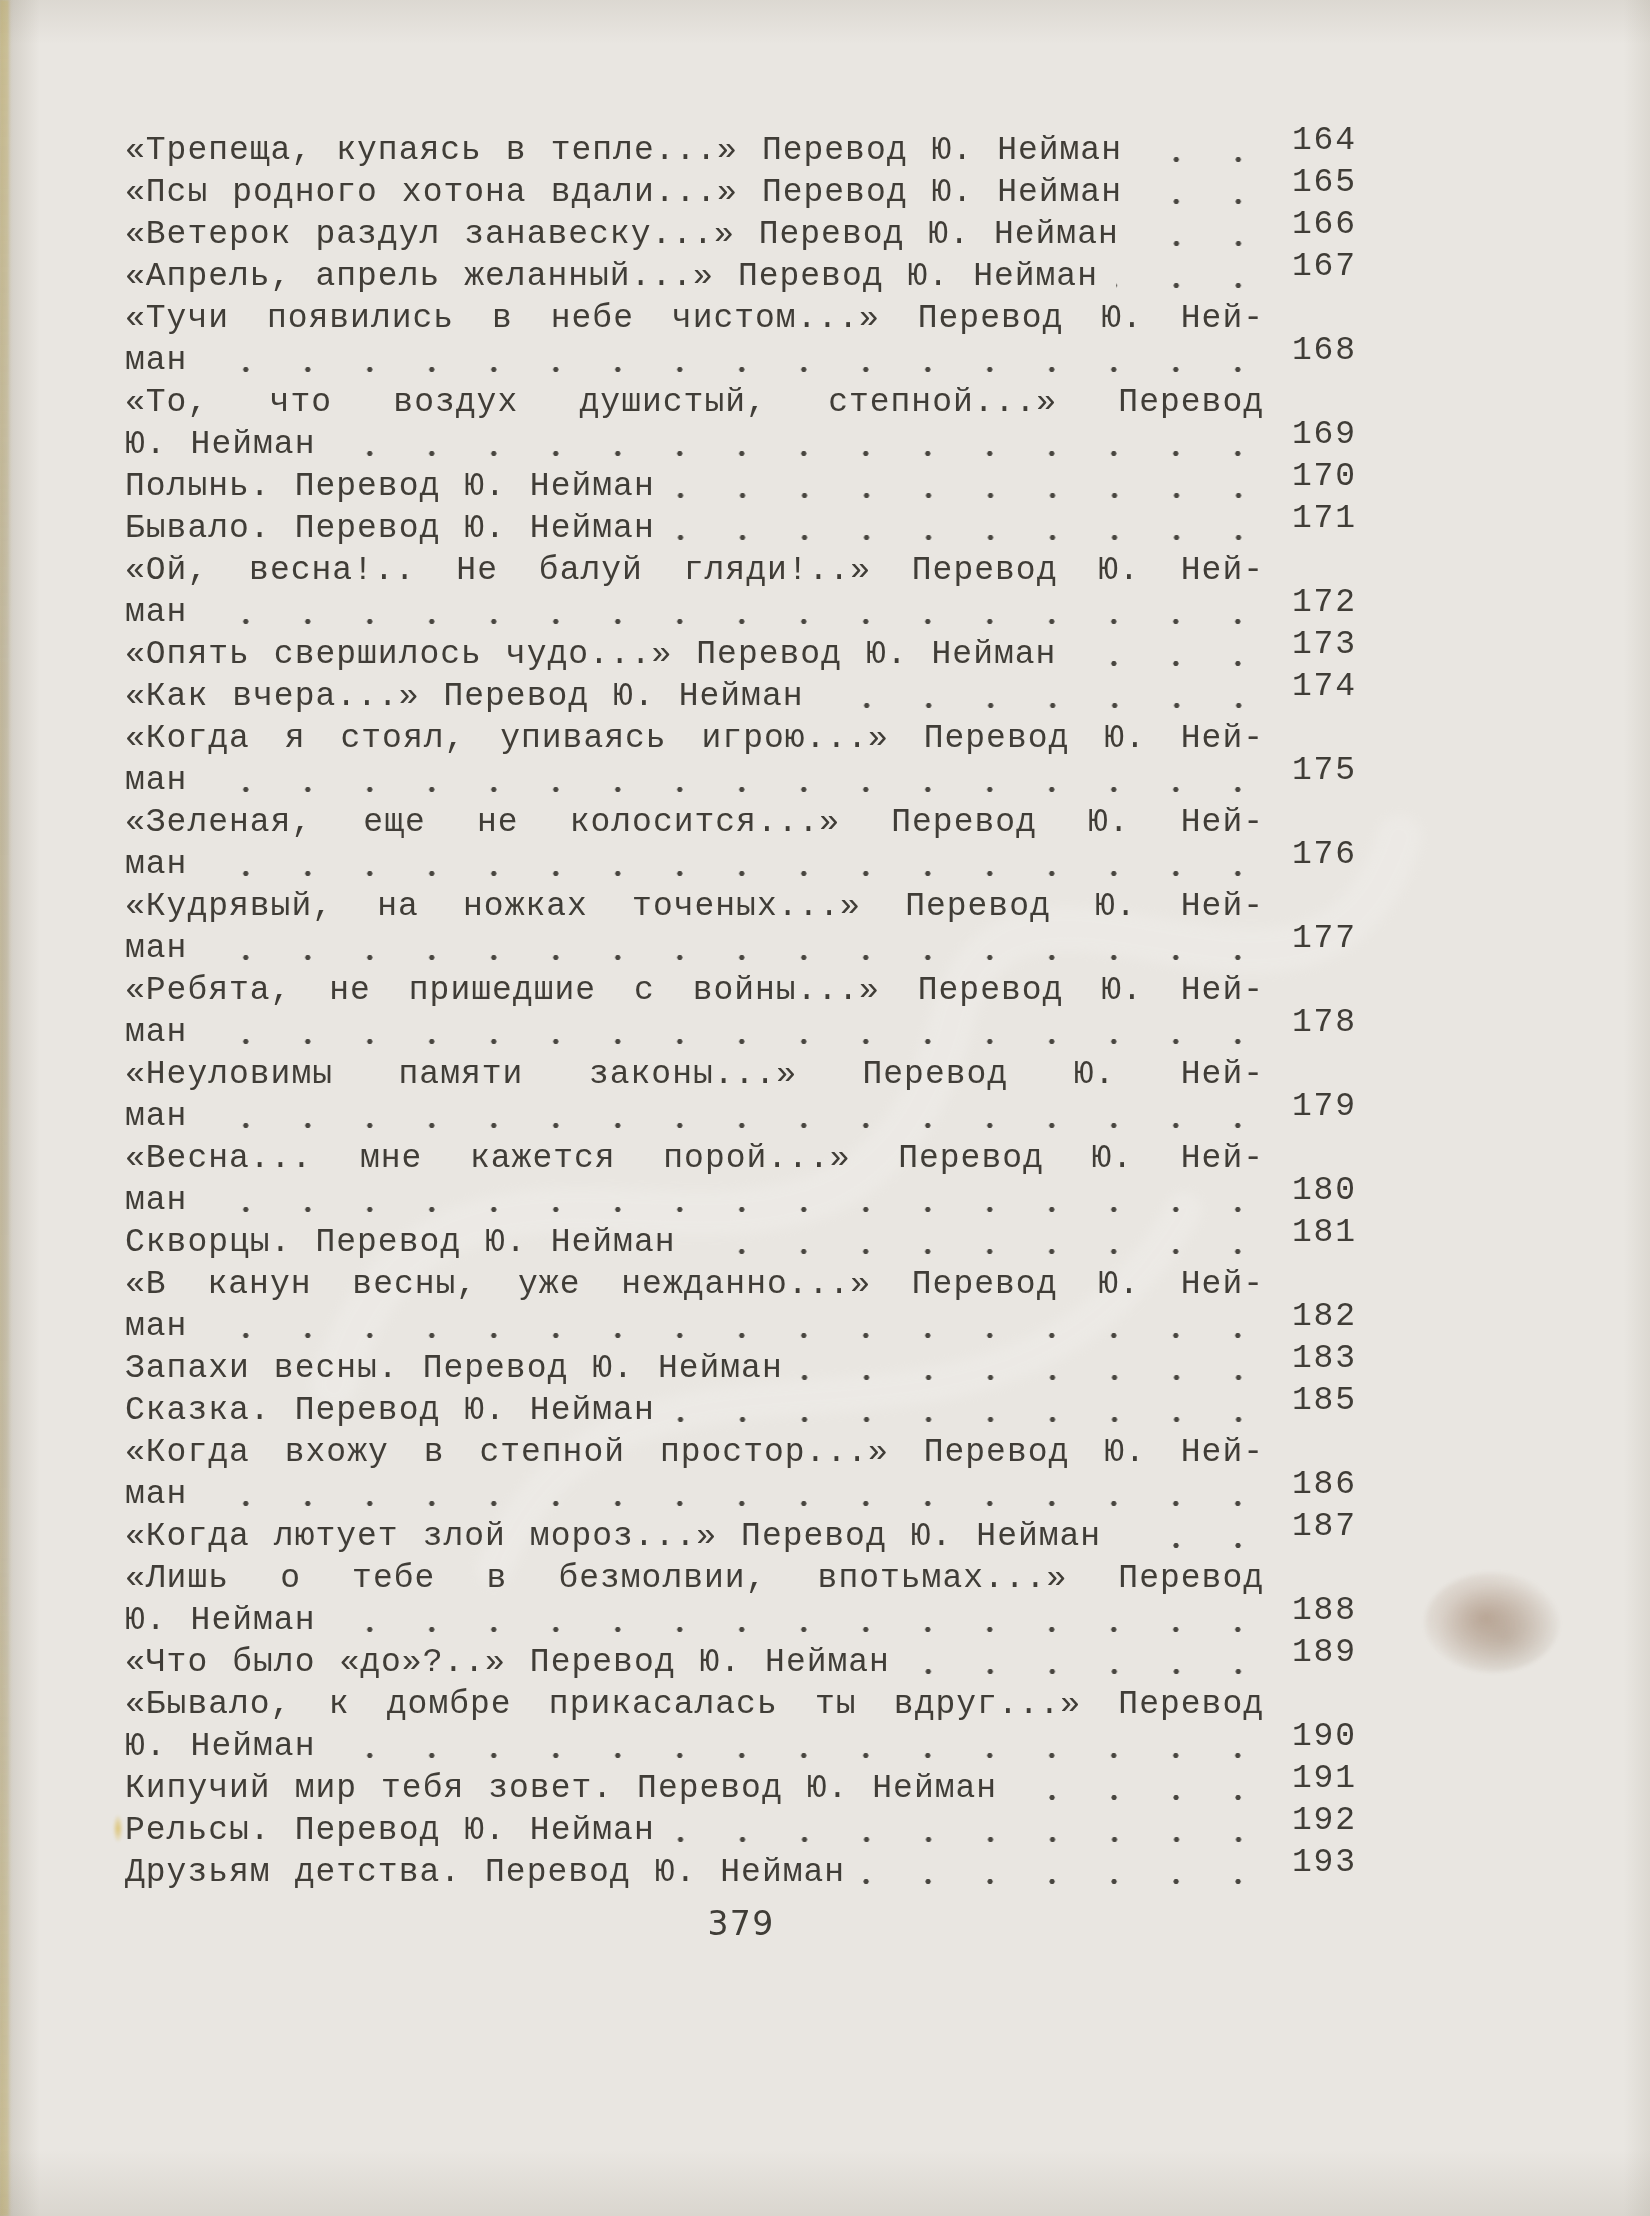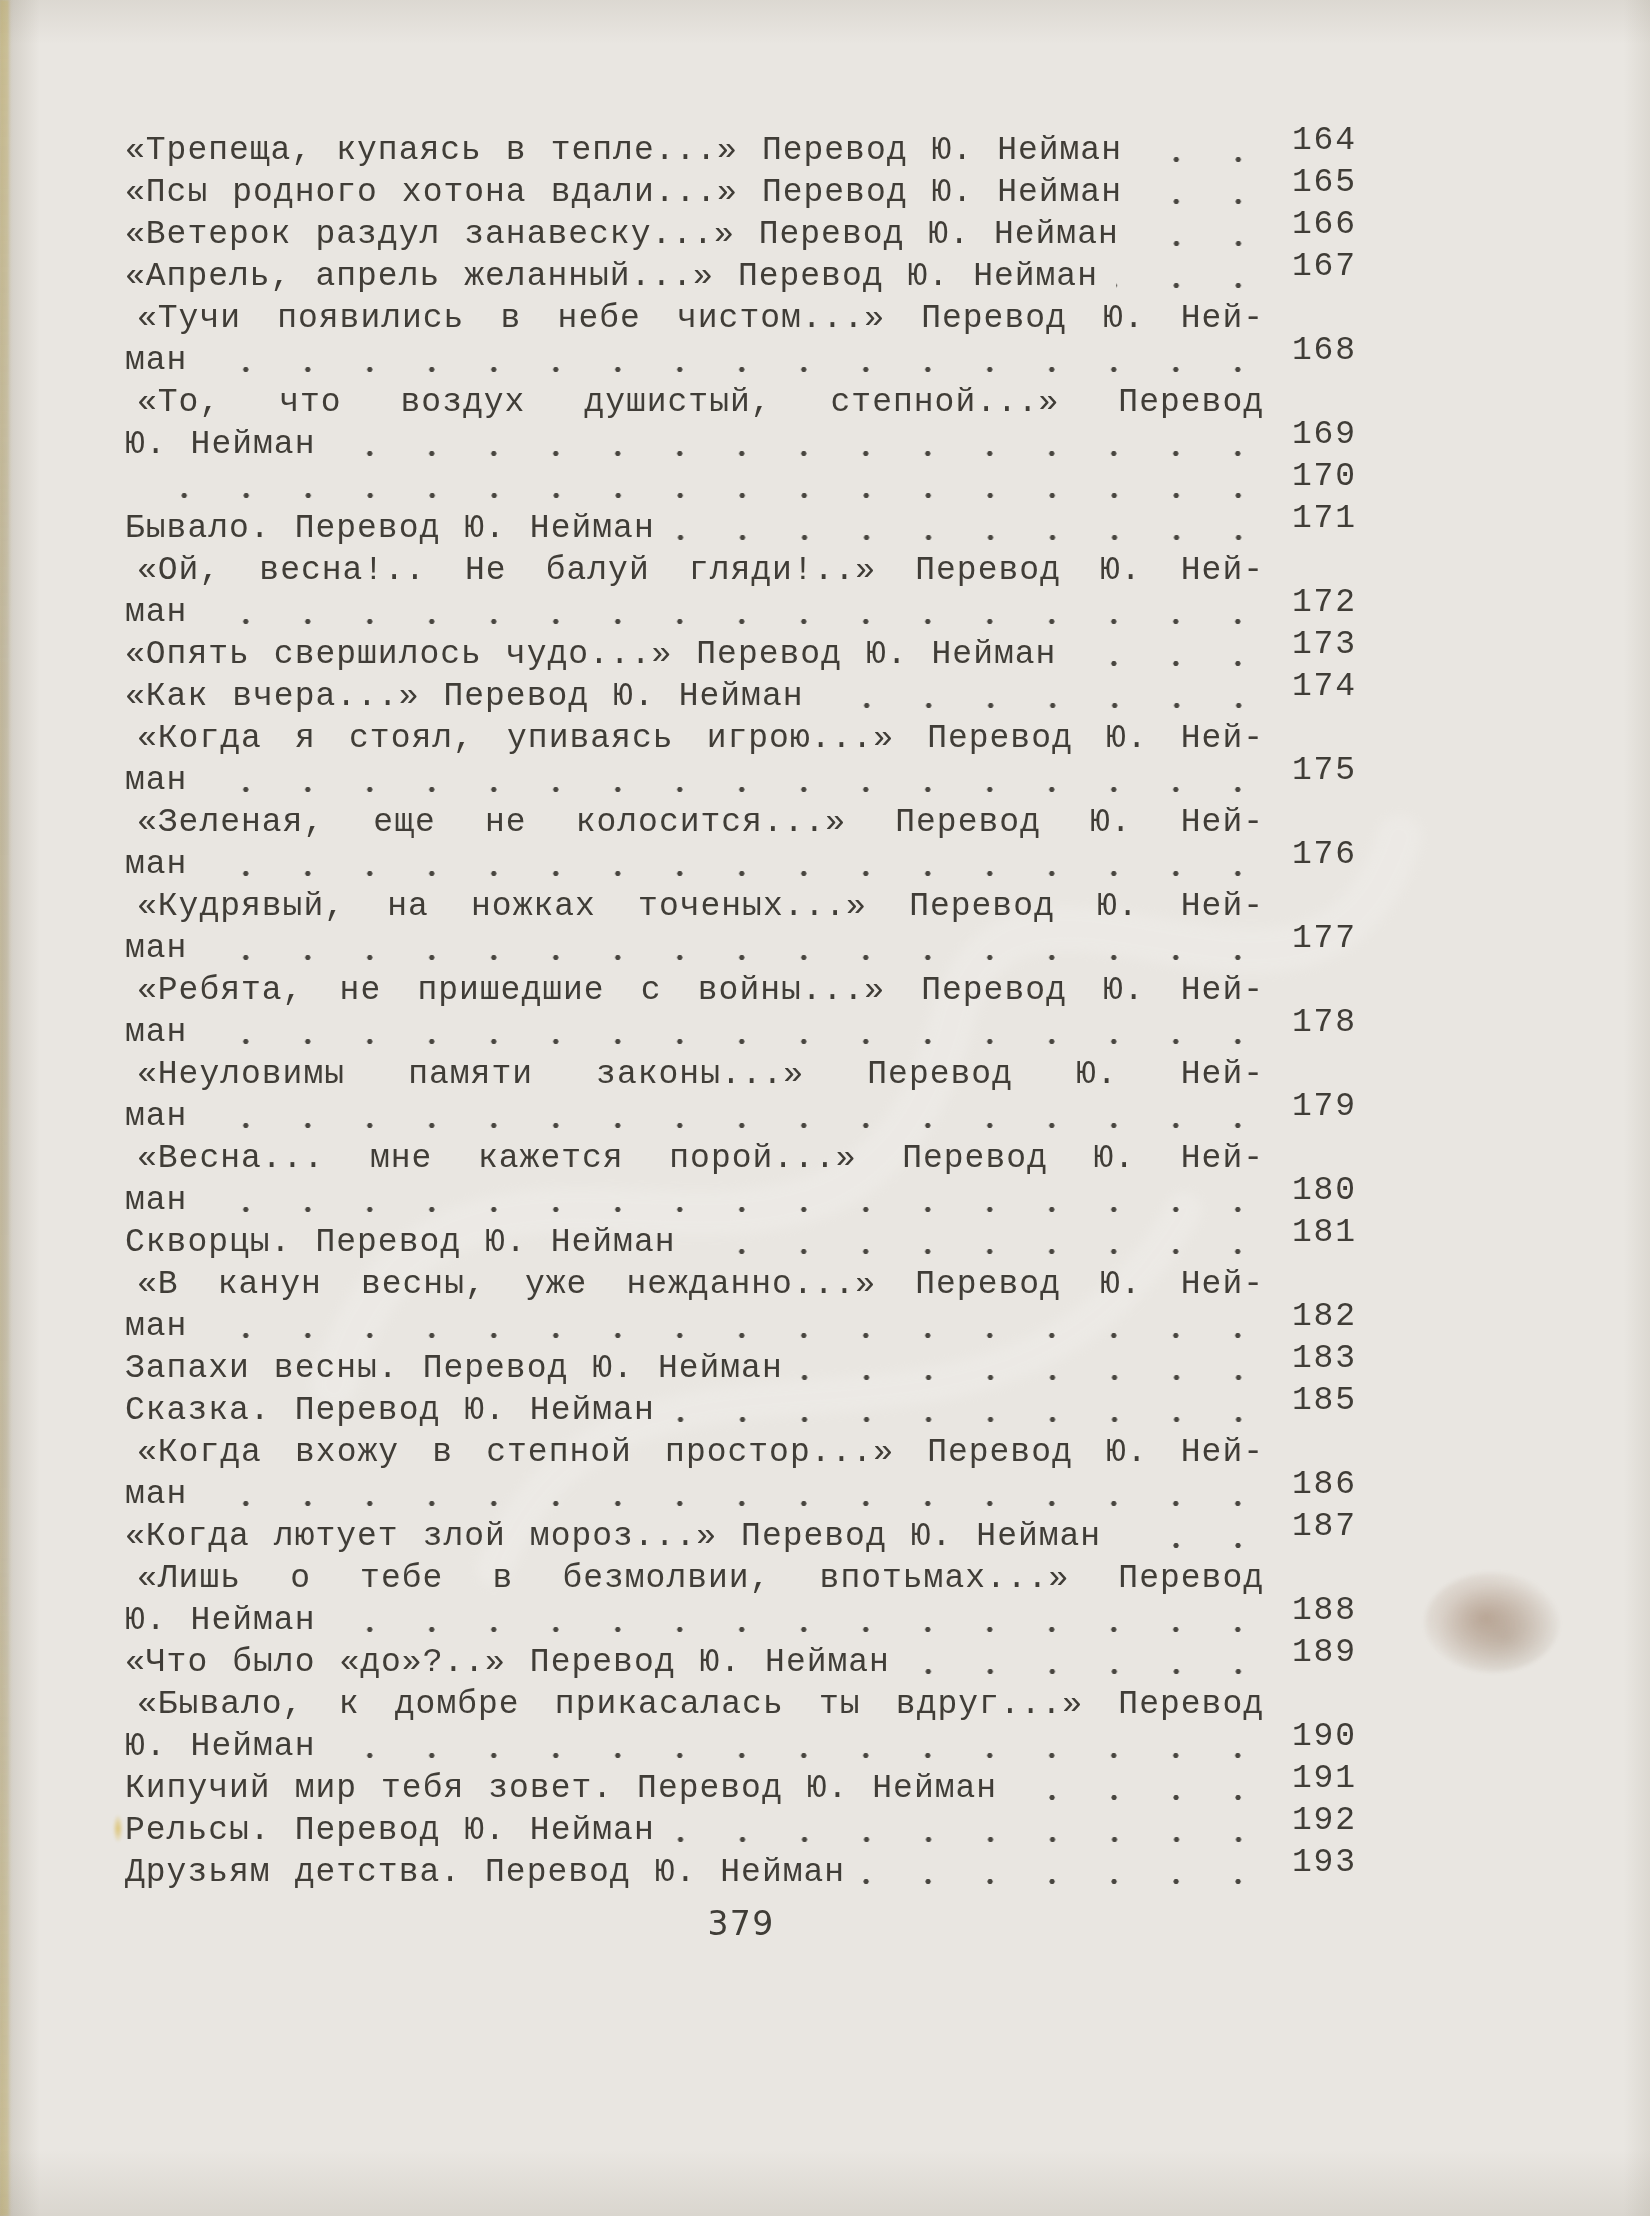--- a/index.html
+++ b/index.html
@@ -43,21 +43,21 @@
     background:radial-gradient(ellipse, rgba(214,178,61,.65), rgba(214,178,61,0) 75%);
     filter:blur(1px);border-radius:50%;
   }
   .toc{
     position:absolute;left:125px;top:130px;width:1232px;
     font-size:33px;line-height:42px;
     letter-spacing:1px;word-spacing:3.2px;font-family:Liberation Mono, monospace;
   }
   .line{display:flex;align-items:baseline;height:42px;}
   .line .text{white-space:nowrap;}
-  .line.justify{display:block;text-align:justify;text-align-last:justify;padding-right:93px;margin-left:12px;}
+  .line.justify{display:block;text-align:justify;text-align-last:justify;padding-right:93px;}
   .line.justify .text{white-space:normal;display:inline;}
   .leader{
     flex:1 1 auto;align-self:stretch;min-width:23px;
     margin:0 10.2px 0 18px;
     background-image:radial-gradient(circle, #48453f 2.3px, rgba(0,0,0,0) 2.9px);
     background-size:62px 9px;
     background-repeat:repeat-x;
     background-position:right 2.6px bottom 8.3px;
   }
   .num{
@@ -118,20 +118,21 @@
     <span class="text">«То, что воздух душистый, степной...» Перевод</span>
     
     
   </div>
       <div class="line">
     <span class="text">Ю. Нейман</span>
     <span class="leader"></span>
     <span class="num">169</span>
   </div>
       <div class="line">
+    <span class="text">Полынь. Перевод Ю. Нейман</span>
     <span class="leader"></span>
     <span class="num">170</span>
   </div>
       <div class="line">
     <span class="text">Бывало. Перевод Ю. Нейман</span>
     <span class="leader"></span>
     <span class="num">171</span>
   </div>
       <div class="line justify">
     <span class="text">«Ой, весна!.. Не балуй гляди!..» Перевод Ю. Ней-</span>

